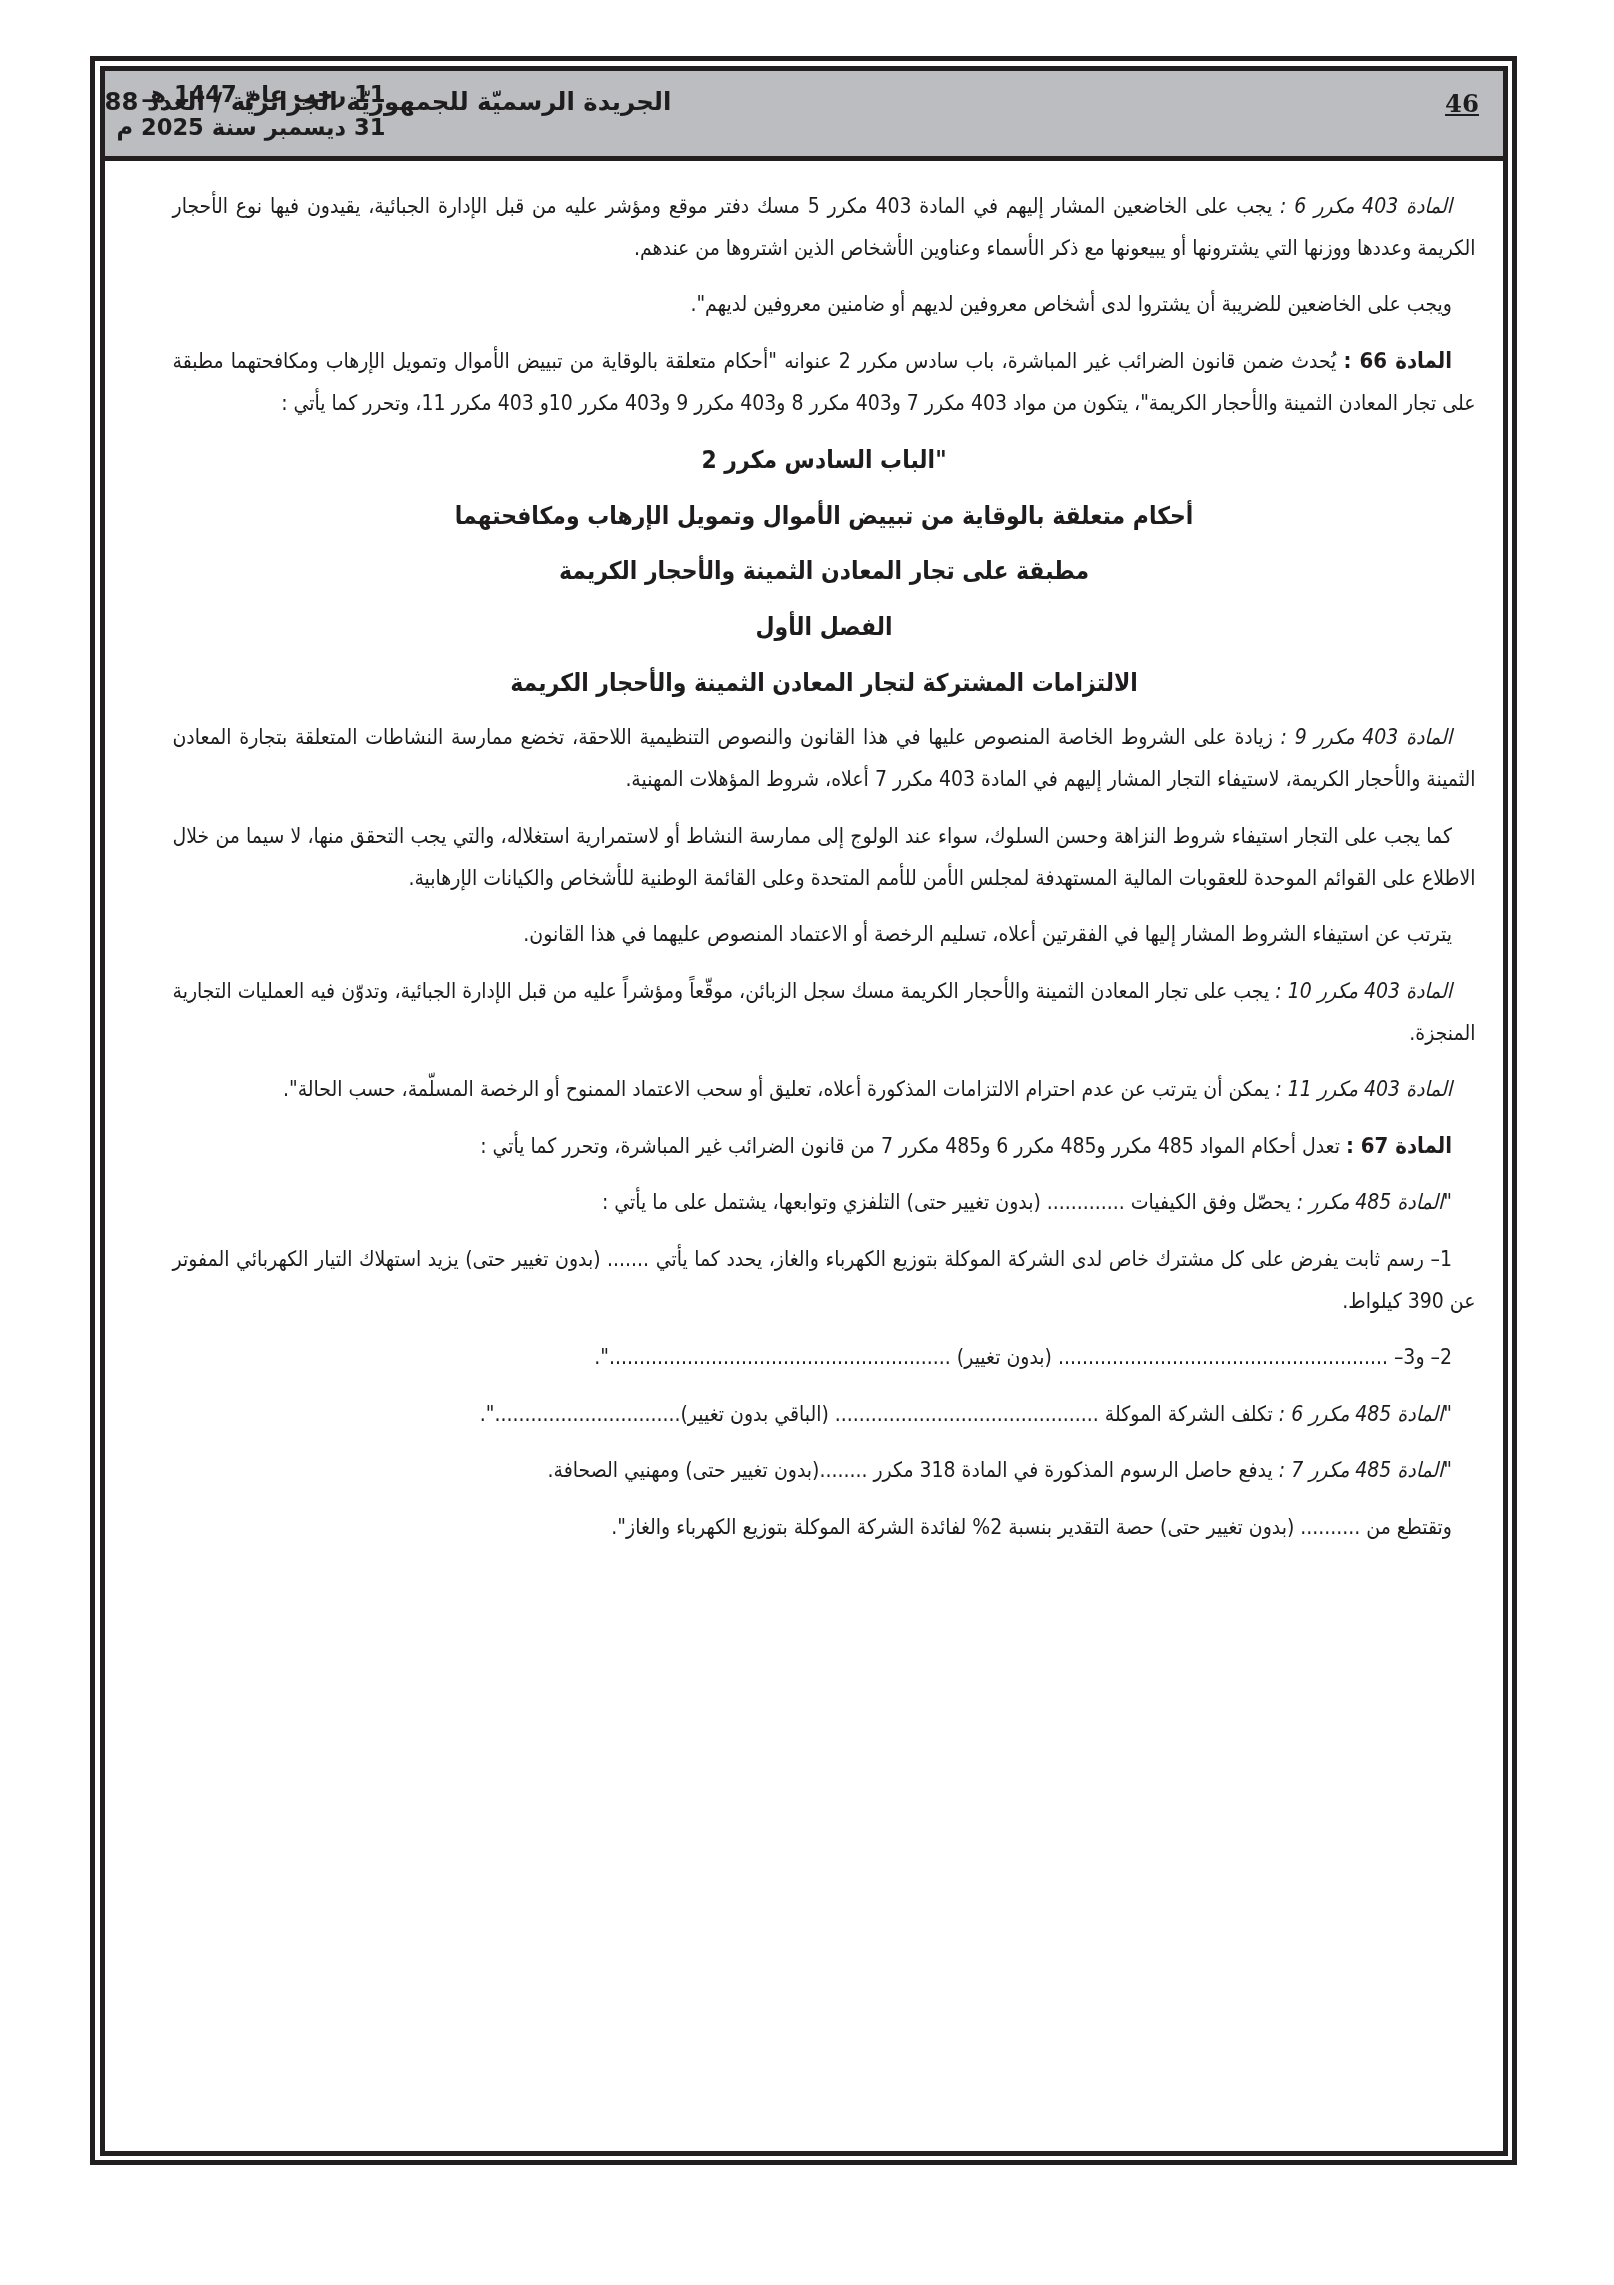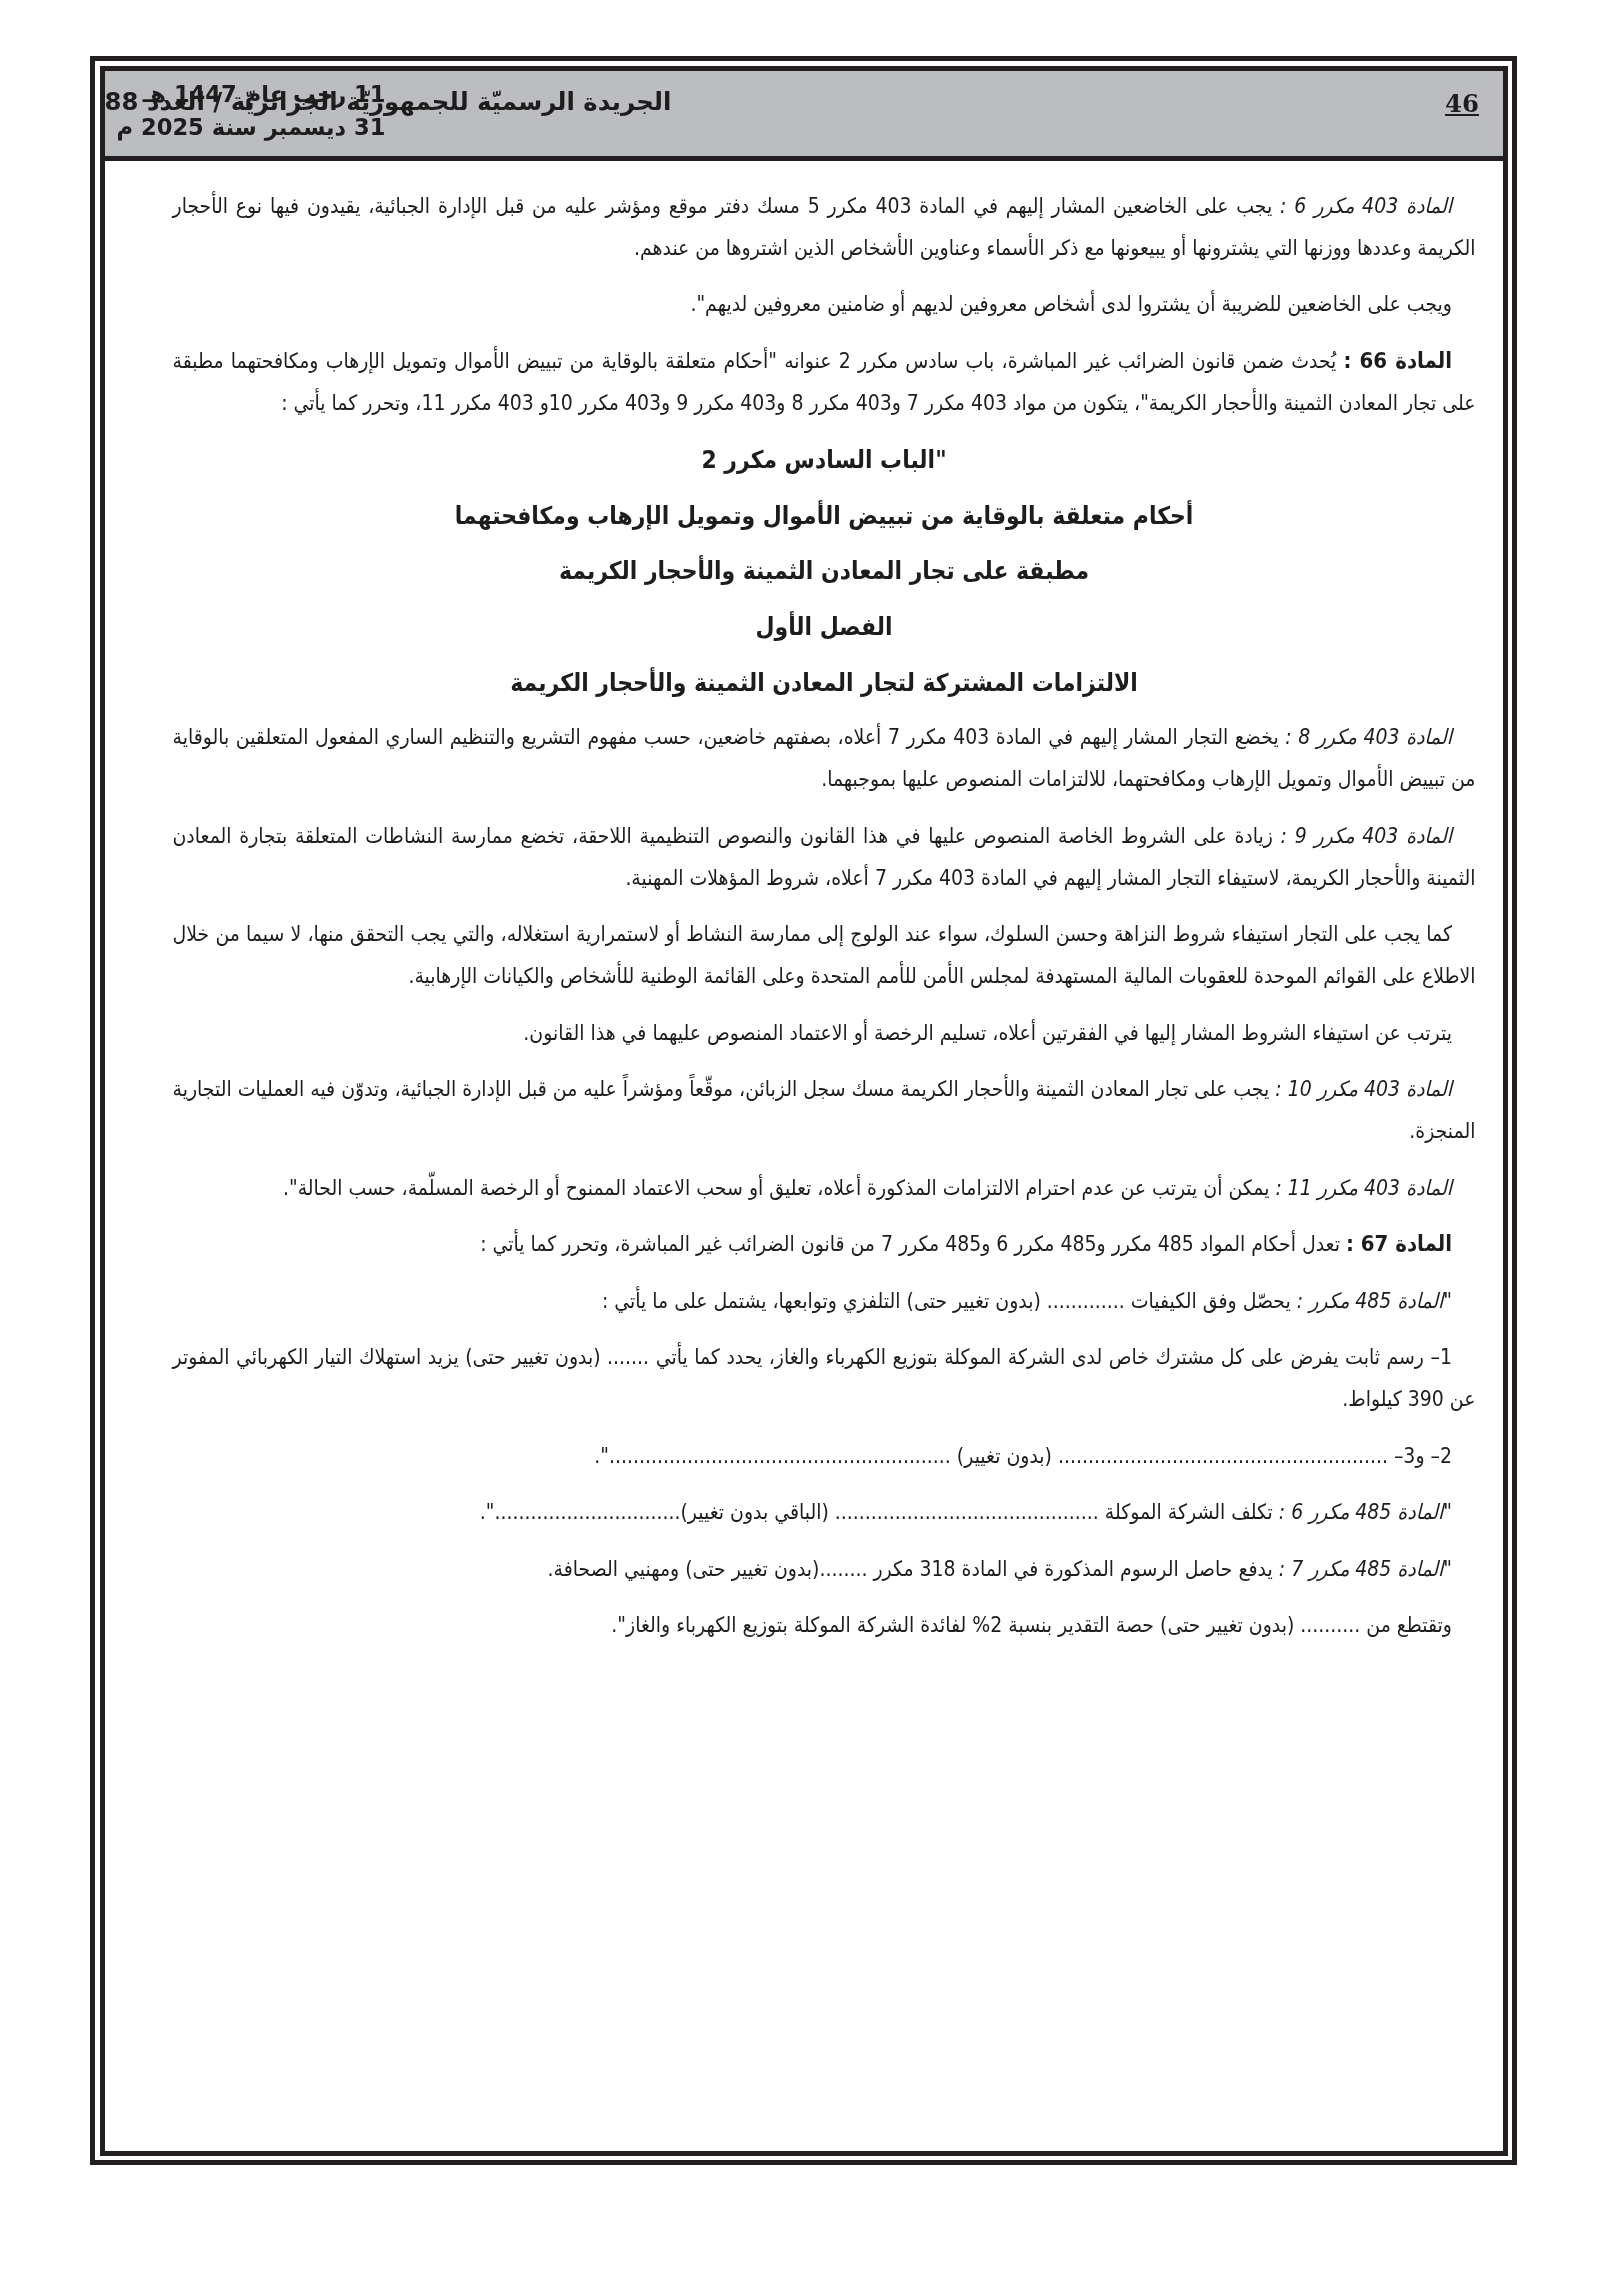--- a/index.html
+++ b/index.html
@@ -132,21 +132,20 @@
 
       <p class="para"><span class="art-bold">المادة 66 :</span><span> يُحدث ضمن قانون الضرائب غير المباشرة، باب سادس مكرر 2 عنوانه "أحكام متعلقة بالوقاية من تبييض الأموال وتمويل الإرهاب ومكافحتهما مطبقة على تجار المعادن الثمينة والأحجار الكريمة"، يتكون من مواد 403 مكرر 7 و403 مكرر 8 و403 مكرر 9 و403 مكرر 10و 403 مكرر 11، وتحرر كما يأتي :</span></p>
 
       <div class="heading">"الباب السادس مكرر 2</div>
       <div class="heading">أحكام متعلقة بالوقاية من تبييض الأموال وتمويل الإرهاب ومكافحتهما</div>
       <div class="heading">مطبقة على تجار المعادن الثمينة والأحجار الكريمة</div>
       <div class="heading">الفصل الأول</div>
       <div class="heading">الالتزامات المشتركة لتجار المعادن الثمينة والأحجار الكريمة</div>
 
 
-      <p class="para"><span class="art-ref">المادة 403 مكرر 8 :</span><span> يخضع التجار المشار إليهم في المادة 403 مكرر 7 أعلاه، بصفتهم خاضعين، حسب مفهوم التشريع والتنظيم الساري المفعول المتعلقين بالوقاية من تبييض الأموال وتمويل الإرهاب ومكافحتهما، للالتزامات المنصوص عليها بموجبهما.</span></p>
 
       <p class="para"><span class="art-ref">المادة 403 مكرر 9 :</span><span> زيادة على الشروط الخاصة المنصوص عليها في هذا القانون والنصوص التنظيمية اللاحقة، تخضع ممارسة النشاطات المتعلقة بتجارة المعادن الثمينة والأحجار الكريمة، لاستيفاء التجار المشار إليهم في المادة 403 مكرر 7 أعلاه، شروط المؤهلات المهنية.</span></p>
 
       <p class="para">كما يجب على التجار استيفاء شروط النزاهة وحسن السلوك، سواء عند الولوج إلى ممارسة النشاط أو لاستمرارية استغلاله، والتي يجب التحقق منها، لا سيما من خلال الاطلاع على القوائم الموحدة للعقوبات المالية المستهدفة لمجلس الأمن للأمم المتحدة وعلى القائمة الوطنية للأشخاص والكيانات الإرهابية.</p>
 
       <p class="para">يترتب عن استيفاء الشروط المشار إليها في الفقرتين أعلاه، تسليم الرخصة أو الاعتماد المنصوص عليهما في هذا القانون.</p>
 
       <p class="para"><span class="art-ref">المادة 403 مكرر 10 :</span><span> يجب على تجار المعادن الثمينة والأحجار الكريمة مسك سجل الزبائن، موقّعاً ومؤشراً عليه من قبل الإدارة الجبائية، وتدوّن فيه العمليات التجارية المنجزة.</span></p>
 
       <p class="para"><span class="art-ref">المادة 403 مكرر 11 :</span><span> يمكن أن يترتب عن عدم احترام الالتزامات المذكورة أعلاه، تعليق أو سحب الاعتماد الممنوح أو الرخصة المسلّمة، حسب الحالة".</span></p>

